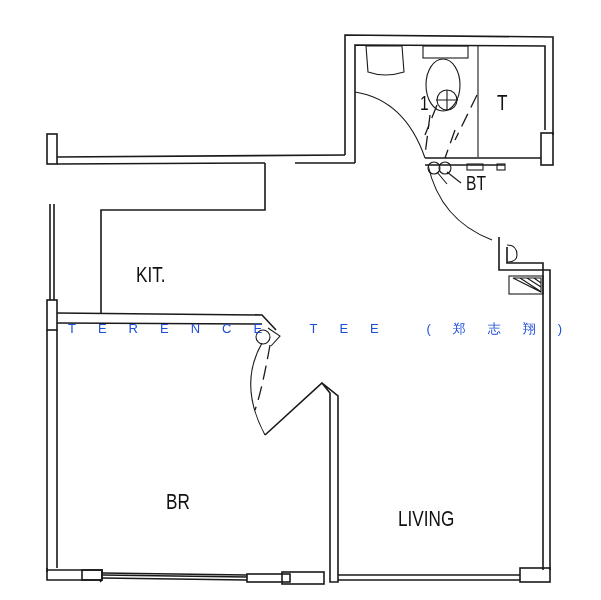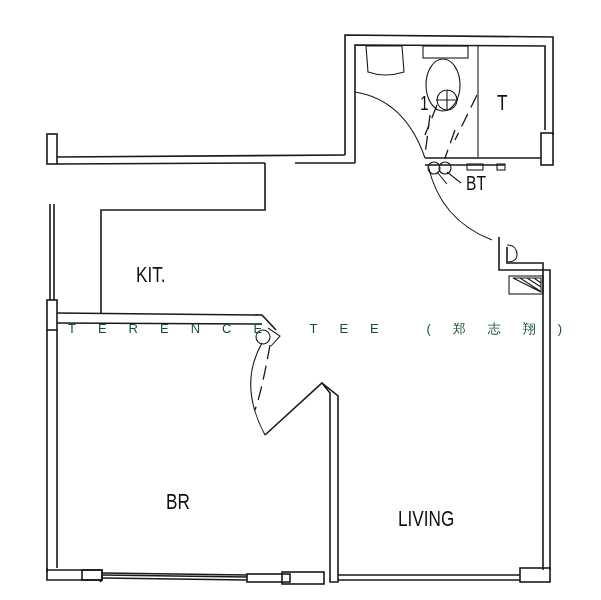--- a/index.html
+++ b/index.html
@@ -3,21 +3,21 @@
 <meta charset="utf-8">
 <style>
   html,body{margin:0;padding:0;background:#fff;}
   body{width:601px;height:600px;position:relative;overflow:hidden;font-family:"Liberation Sans",sans-serif;}
   svg{position:absolute;left:0;top:0;}
   .w{fill:none;stroke:#1a1a1a;stroke-width:1.6;}
   .thin{fill:none;stroke:#1a1a1a;stroke-width:1.1;}
   .dash{fill:none;stroke:#1a1a1a;stroke-width:1.3;stroke-dasharray:14 7;}
   .label{position:absolute;color:#111;font-family:"Liberation Sans",sans-serif;font-size:22px;transform:scaleX(0.78);transform-origin:left top;letter-spacing:0;}
   .small{font-size:20px;}
-  .wm{position:absolute;top:320px;left:68px;color:#14532d;font-size:13px;letter-spacing:22px;white-space:nowrap;}
+  .wm{position:absolute;top:320px;left:68px;color:#1d4ed8;font-size:13px;letter-spacing:22px;white-space:nowrap;}
 </style>
 </head>
 <body>
 
 <svg width="601" height="600" viewBox="0 0 601 600">
 
   <g>
     <rect class="w" x="47" y="134" width="10" height="30"></rect>
     <path class="w" d="M50,204 L50,300 M54,204 L54,300"></path>
     <rect class="w" x="47" y="300" width="10" height="30"></rect>

